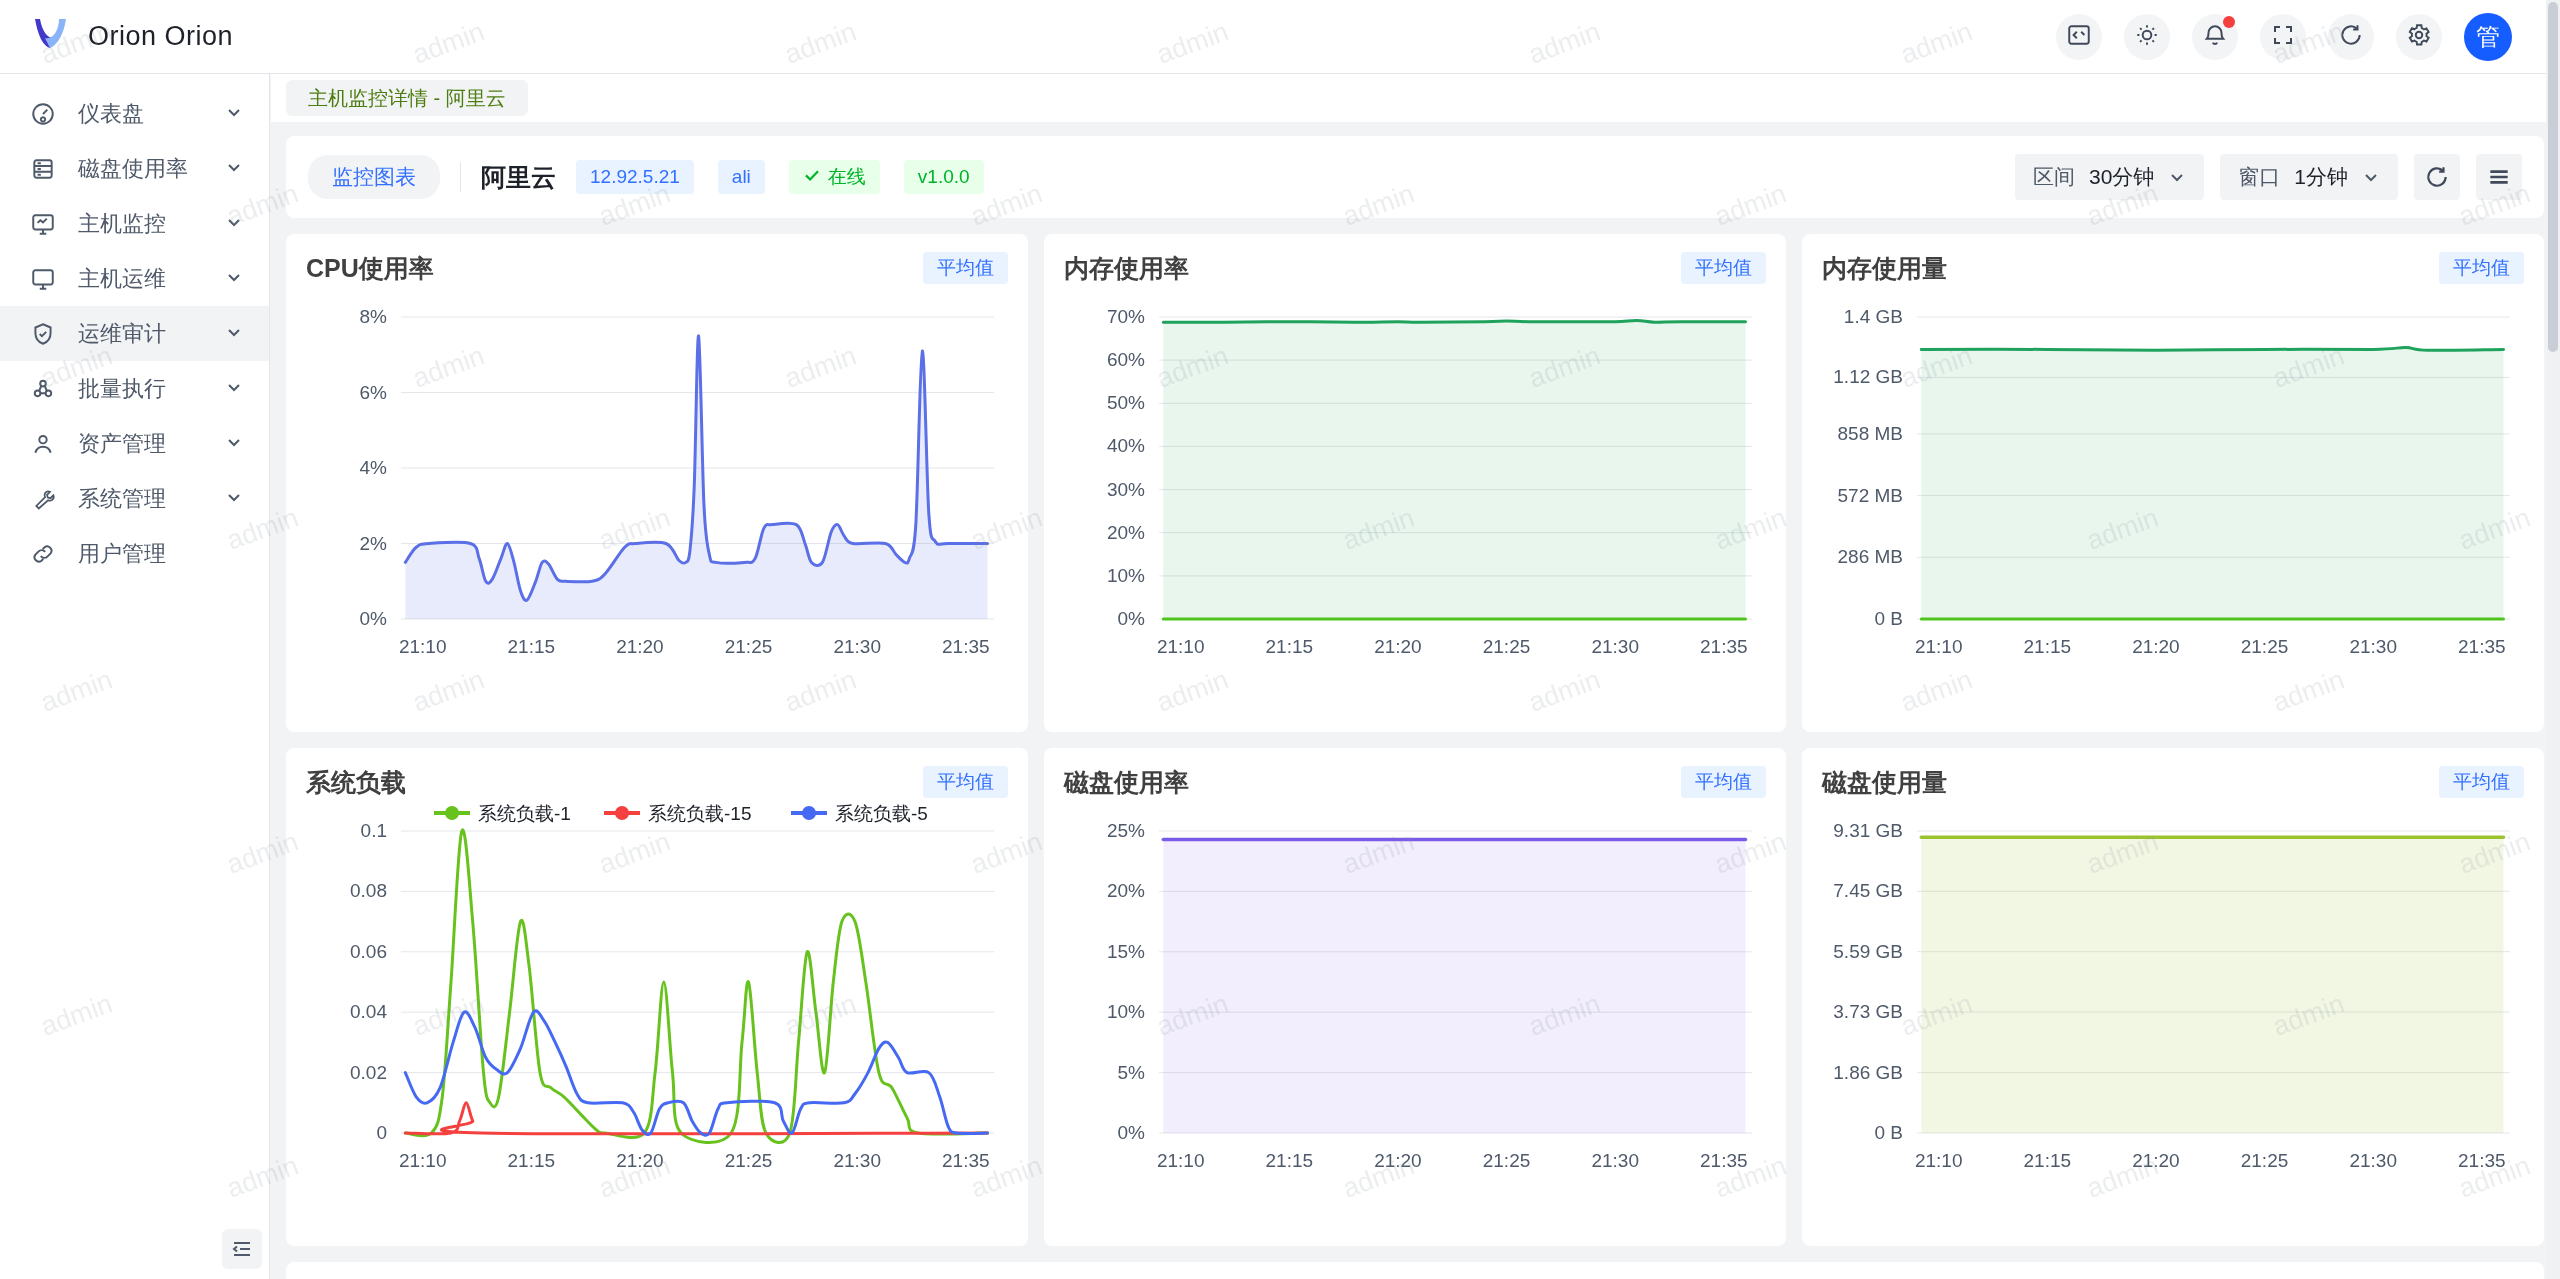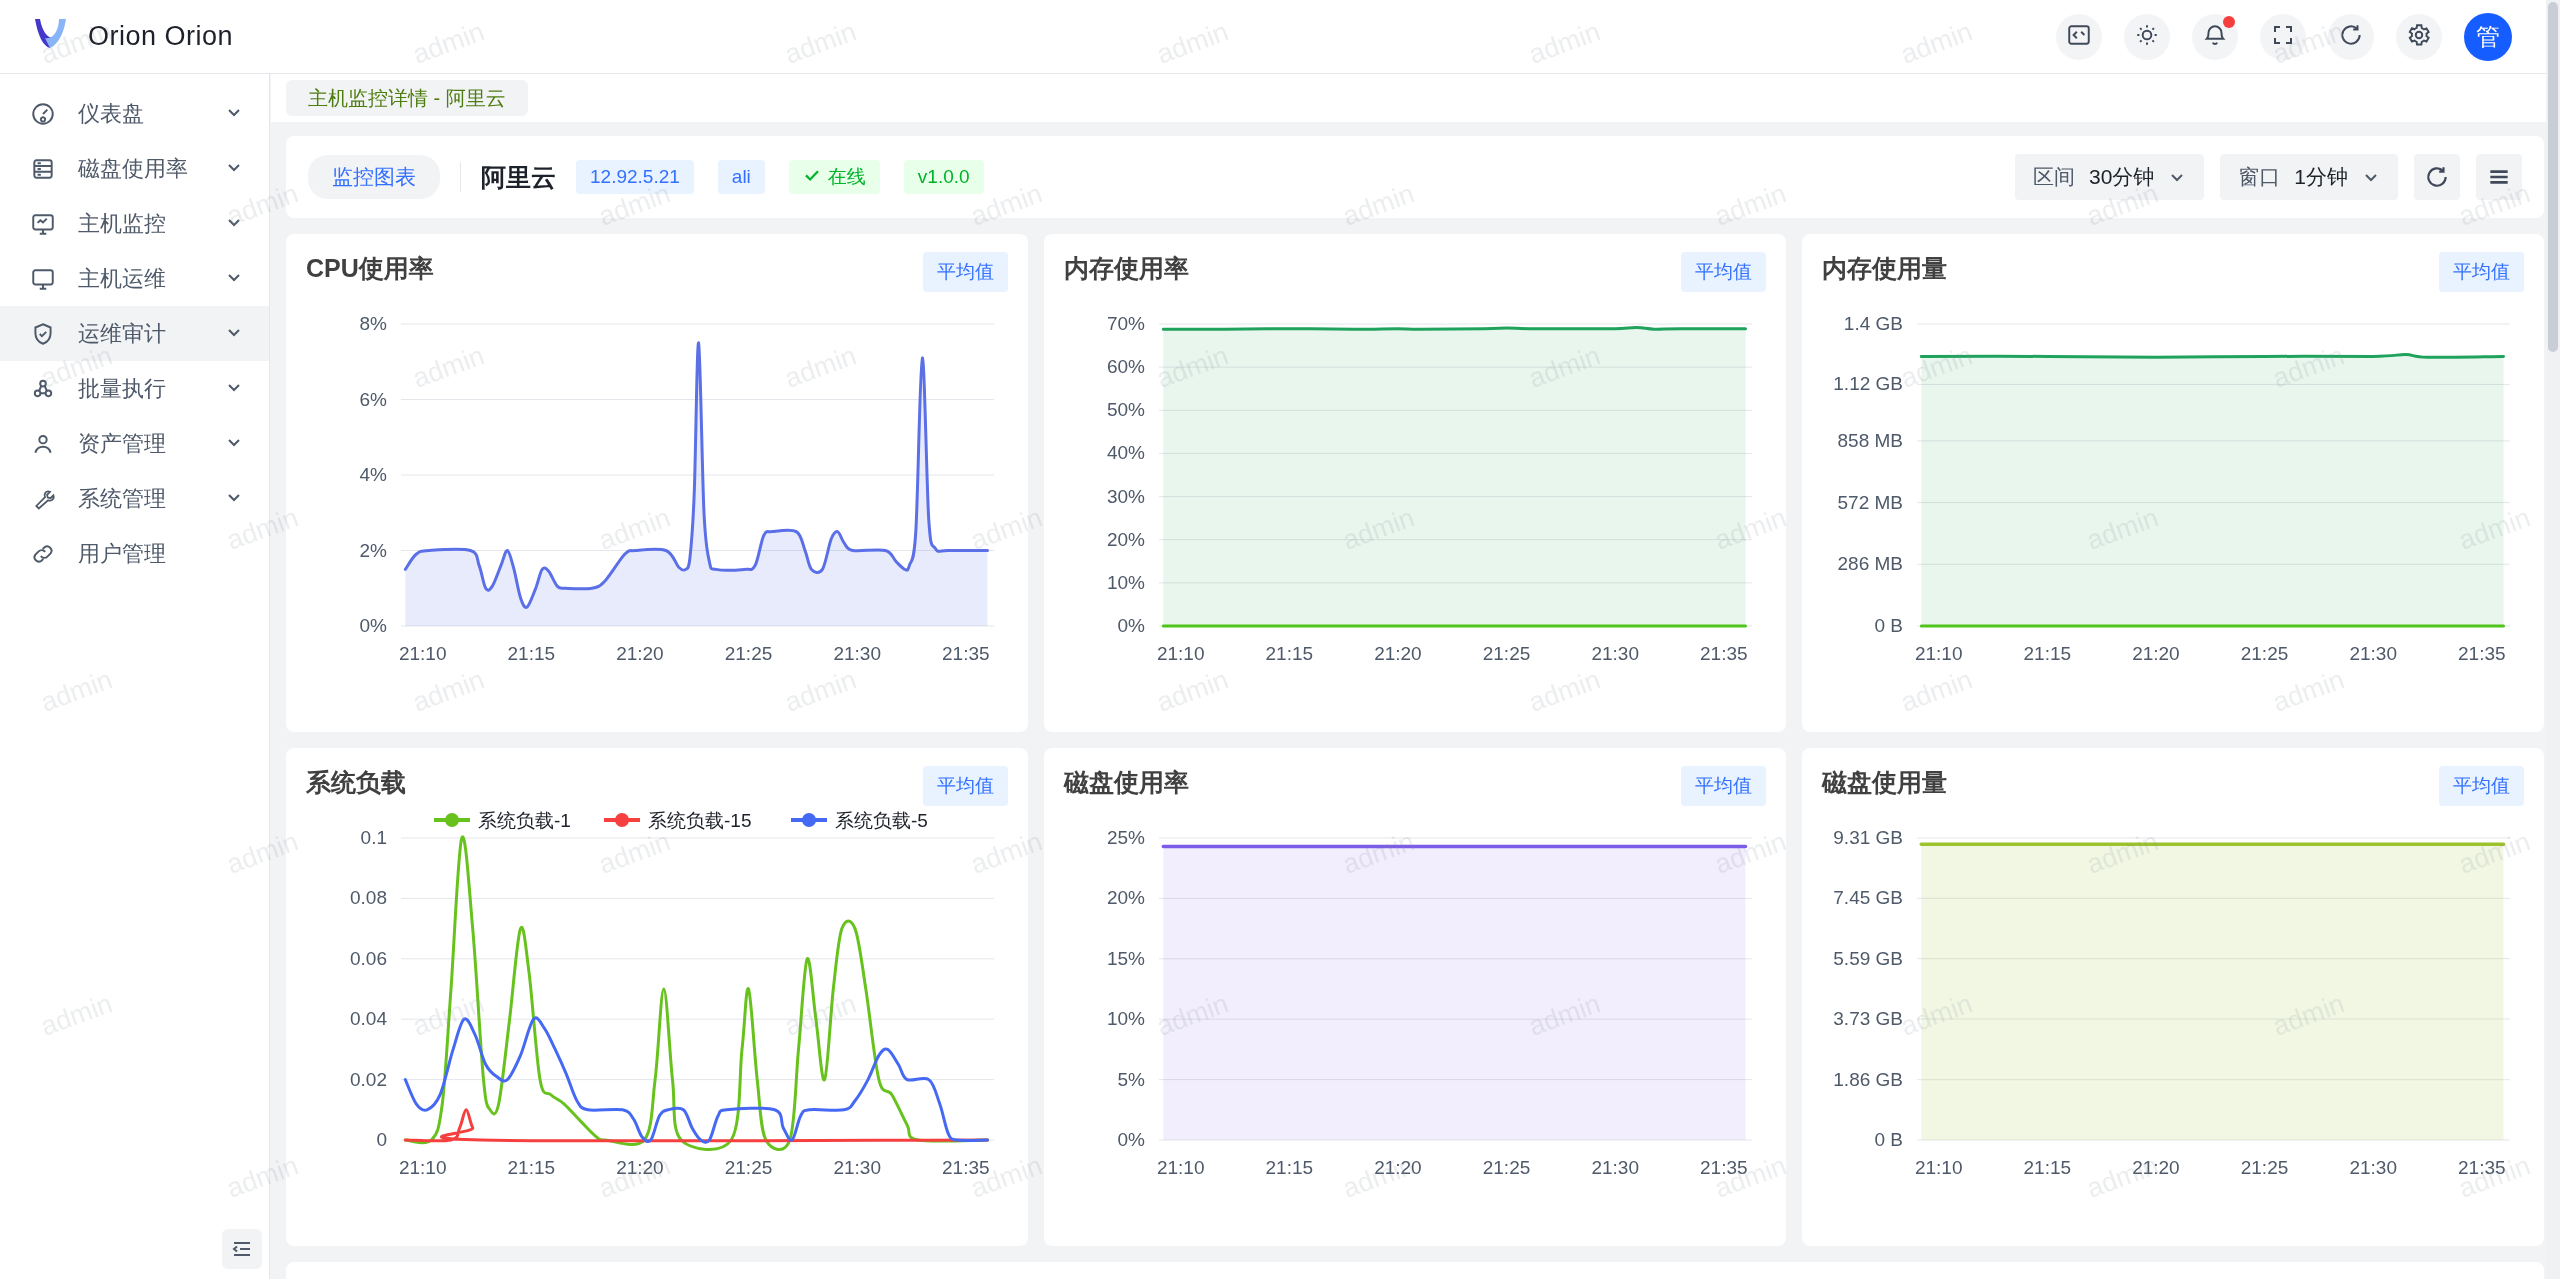--- a/index.html
+++ b/index.html
@@ -61,21 +61,21 @@
   .select .s-label { font-size:21px; color:#4e5969; }
   .select .s-value { font-size:21px; color:#1d2129; }
   .sq-btn { width:46px; height:46px; background:#f2f3f5; border-radius:4px; display:flex;
     align-items:center; justify-content:center; cursor:pointer; }
 
   
   .grid { display:grid; grid-template-columns:repeat(3,1fr); gap:16px; }
   .card { background:#fff; border-radius:8px; height:498px; padding:18px 20px 6px 20px; position:relative; }
   .card-head { display:flex; align-items:flex-start; justify-content:space-between; }
   .card-title { font-size:25px; font-weight:bold; color:#404040; }
-  .badge { background:#e8f3ff; color:#3370ff; border-radius:4px; font-size:19px; height:40px;
+  .badge { background:#e8f3ff; color:#3370ff; border-radius:4px; font-size:19px; height:32px;
     display:flex; align-items:center; padding:0 14px; }
   .card svg.chart { display:block; margin-top:2px; }
   .stub-row { background:#fff; border-radius:8px; height:40px; margin-top:16px; }
 
   
   .wm-layer { position:fixed; left:0; top:0; width:2560px; height:1279px; pointer-events:none; z-index:50; overflow:hidden; }
   .wm { position:absolute; font-size:27px; color:rgba(130,140,155,0.16); transform:rotate(-20deg);
     white-space:nowrap; }
   .scrollbar { position:fixed; right:0; top:0; width:14px; height:1279px; background:#f0f1f3;
     z-index:60; }

